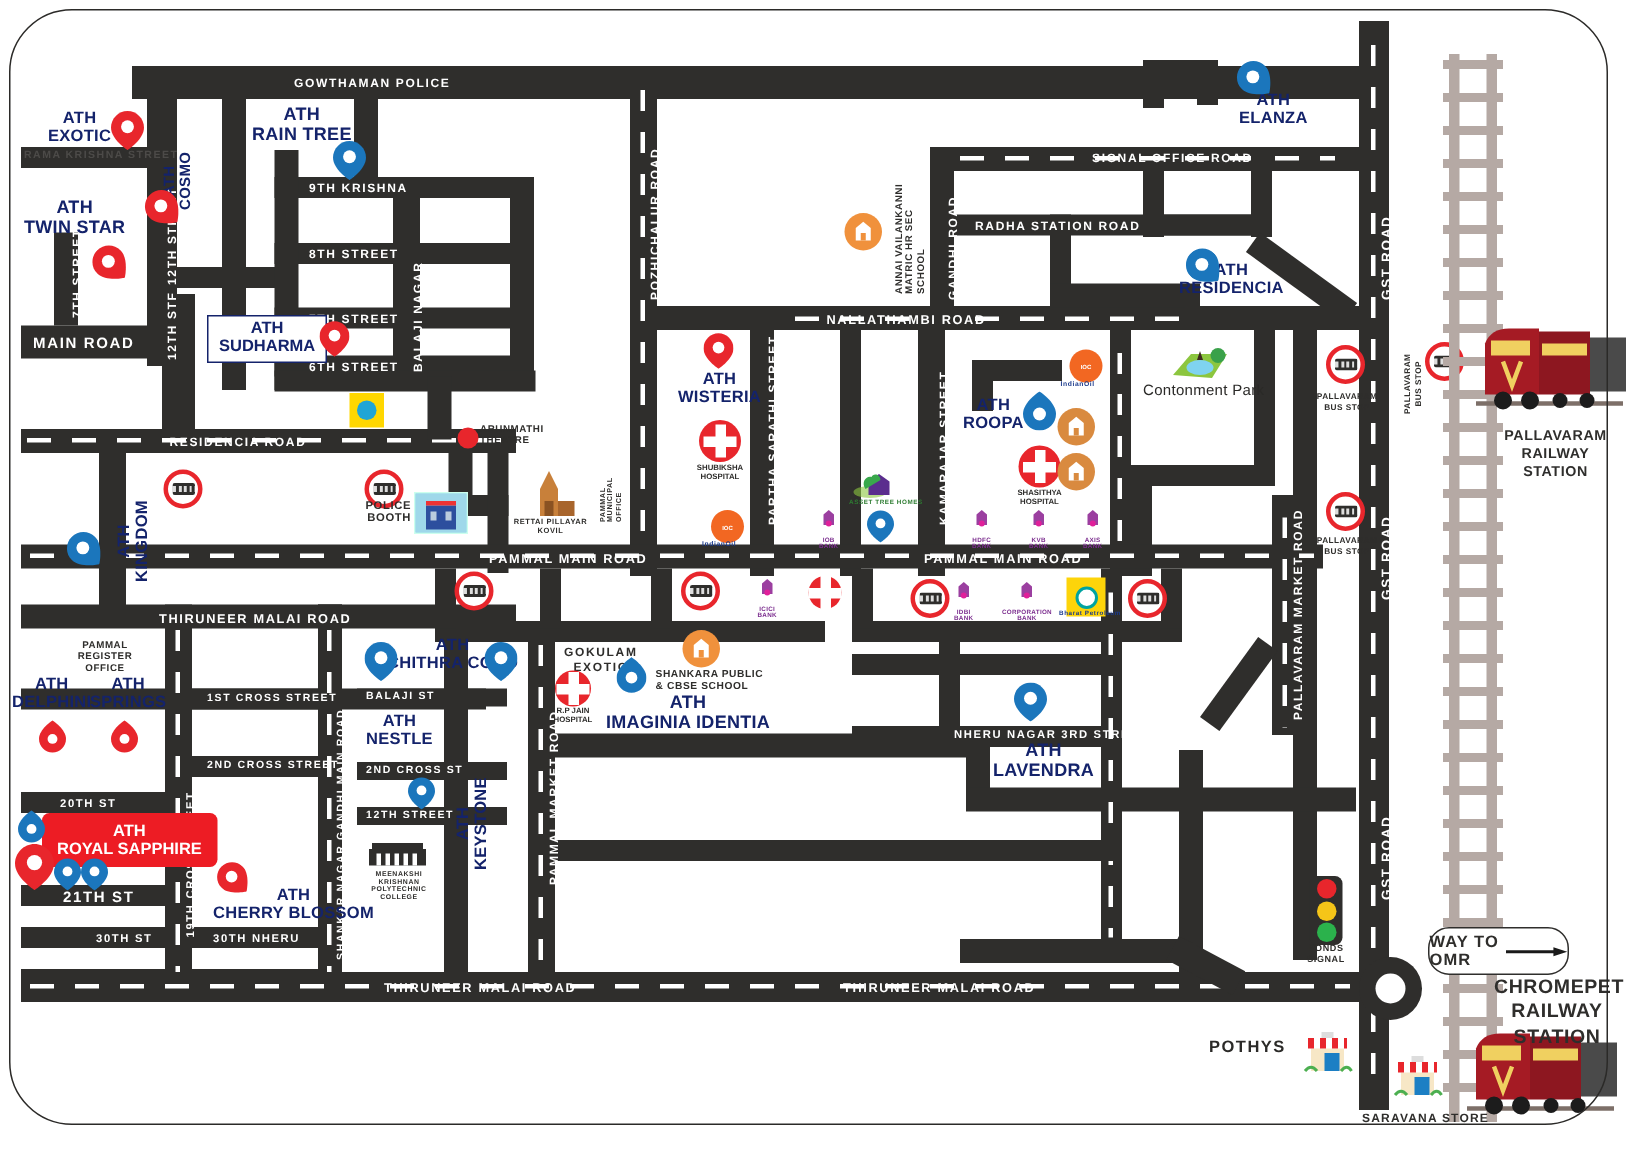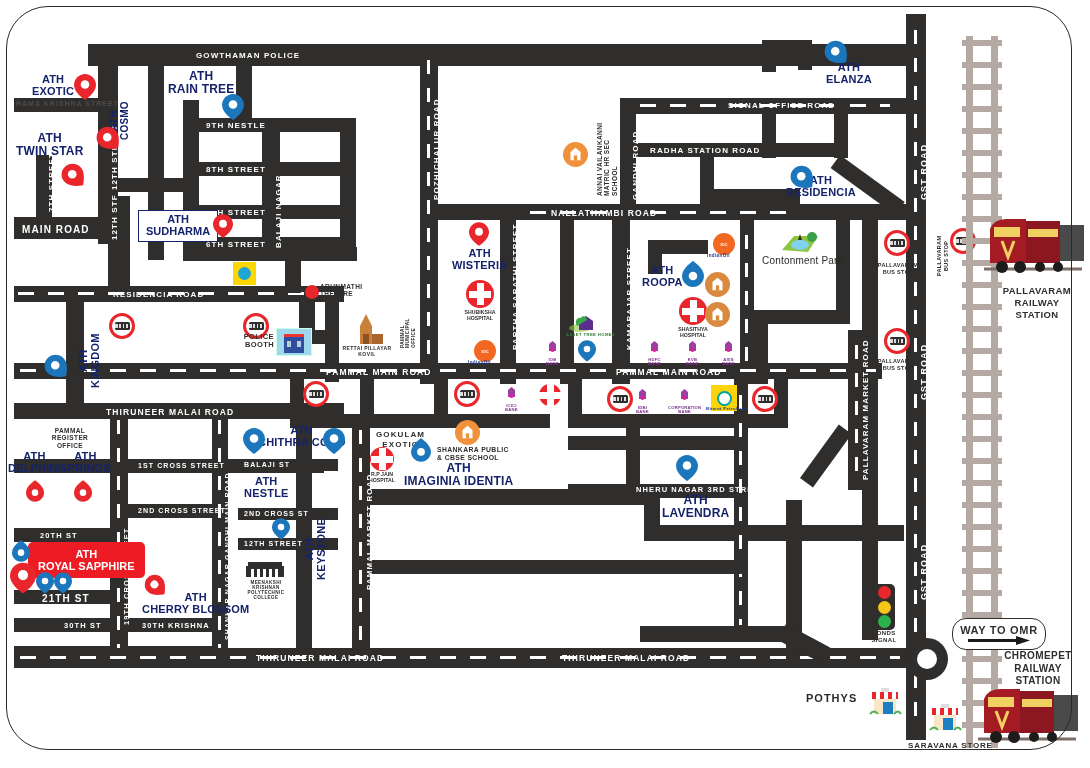--- a/index.html
+++ b/index.html
@@ -48,21 +48,21 @@
   
   .card{position:absolute;}
   .track{position:absolute;}
   .callout{position:absolute;background:#ed1c24;border-radius:5px;color:#fff;font-weight:bold;
            text-align:center;line-height:1.1;font-size:11px;padding:6px 10px;white-space:nowrap;}
   .callout::after{content:"";position:absolute;left:12px;bottom:-8px;border-width:9px 8px 0 0;
                   border-style:solid;border-color:#ed1c24 transparent transparent transparent;}
   .boxlabel{position:absolute;border:1.4px solid #14236b;background:#fff;color:#14236b;font-weight:bold;
             font-size:11px;text-align:center;line-height:1.08;padding:3px 7px;white-space:nowrap;}
   .omr{position:absolute;border:1.6px solid #2f2e2c;border-radius:14px;background:#fff;
-       display:flex;flex-direction:column;align-items:center;justify-content:center;}
+       display:flex;flex-direction:row;align-items:center;justify-content:center;}
   .omr .t{font-size:11px;font-weight:bold;color:#2f2e2c;letter-spacing:.7px;}
   .faded{position:absolute;color:#6f6d6a;opacity:.45;font-weight:bold;font-size:7px;letter-spacing:1px;white-space:nowrap;}
   .signal{position:absolute;width:22px;height:46px;background:#2f2e2c;border-radius:5px;
           display:flex;flex-direction:column;align-items:center;justify-content:space-evenly;}
   .signal i{width:13px;height:13px;border-radius:50%;display:block;}
   .rbout{position:absolute;border-radius:50%;background:#2f2e2c;display:flex;align-items:center;justify-content:center;}
   .rbout::after{content:"";width:20px;height:20px;border-radius:50%;background:#fff;}
   .dot{position:absolute;border-radius:50%;background:#e8262c;}
 </style>
 </head>
@@ -218,21 +218,21 @@
   <div class="dashH" style="left:20px;top:656px;width:880px;"></div>
   <div class="rd" style="left:640px;top:626px;width:160px;height:16px;"></div>
   <div class="rd" style="left:786px;top:624px;width:50px;height:18px;transform:rotate(28deg);transform-origin:left top;"></div>
 
   <div class="lbl" style="left:196px;top:51px;font-size:8px;">GOWTHAMAN POLICE</div>
   <div class="faded" style="left:16px;top:100px;">RAMA KRISHNA STREET</div>
   <div class="lbl vert" style="left:110px;top:190px;transform:rotate(-90deg);">12TH STREET</div>
   <div class="lbl vert" style="left:110px;top:240px;transform:rotate(-90deg);">12TH STF</div>
   <div class="lbl vert" style="left:47px;top:212px;transform:rotate(-90deg);">7TH STREET</div>
   <div class="lbl" style="left:22px;top:224px;font-size:10px;">MAIN ROAD</div>
-  <div class="lbl" style="left:206px;top:121px;">9TH NESTLE</div>
+  <div class="lbl" style="left:206px;top:121px;">9TH KRISHNA</div>
   <div class="lbl" style="left:206px;top:165px;">8TH STREET</div>
   <div class="lbl" style="left:206px;top:208px;">7TH STREET</div>
   <div class="lbl" style="left:206px;top:240px;">6TH STREET</div>
   <div class="lbl vert" style="left:274px;top:248px;transform:rotate(-90deg);">BALAJI NAGAR</div>
   <div class="lbl vert" style="left:432px;top:200px;transform:rotate(-90deg);">POZHICHALUR  ROAD</div>
   <div class="lbl vert" style="left:511px;top:350px;transform:rotate(-90deg);">PARTHA SARATHI  STREET</div>
   <div class="lbl" style="left:551px;top:208px;font-size:8.5px;">NALLATHAMBI ROAD</div>
   <div class="lbl vert" style="left:631px;top:200px;transform:rotate(-90deg);">GANDHI ROAD</div>
   <div class="lbl" style="left:650px;top:146px;font-size:8px;">RADHA STATION ROAD</div>
   <div class="lbl" style="left:728px;top:101px;font-size:8px;">SIGNAL OFFICE ROAD</div>
@@ -245,21 +245,21 @@
   <div class="lbl" style="left:616px;top:367px;font-size:8.5px;">PAMMAL MAIN ROAD</div>
   <div class="lbl" style="left:106px;top:407px;font-size:8.5px;">THIRUNEER  MALAI ROAD</div>
   <div class="lbl" style="left:256px;top:653px;font-size:8.5px;">THIRUNEER  MALAI ROAD</div>
   <div class="lbl" style="left:562px;top:653px;font-size:8.5px;">THIRUNEER  MALAI ROAD</div>
   <div class="lbl vert" style="left:365px;top:590px;transform:rotate(-90deg);">PAMMAL MARKET  ROAD</div>
   <div class="lbl vert" style="left:861px;top:480px;transform:rotate(-90deg);">PALLAVARAM MARKET  ROAD</div>
   <div class="lbl vert" style="left:224px;top:640px;transform:rotate(-90deg);font-size:7px;">SHANKAR NAGAR GANDHI MAIN ROAD</div>
   <div class="lbl vert" style="left:122px;top:625px;transform:rotate(-90deg);font-size:7.5px;">19TH CROSS STREET</div>
   <div class="lbl" style="left:138px;top:462px;font-size:7px;">1ST CROSS STREET</div>
   <div class="lbl" style="left:138px;top:507px;font-size:7px;">2ND CROSS STREET</div>
-  <div class="lbl" style="left:142px;top:621px;font-size:7.5px;">30TH KRISHNA</div>
+  <div class="lbl" style="left:142px;top:621px;font-size:7.5px;">30TH NHERU</div>
   <div class="lbl" style="left:244px;top:461px;font-size:7px;">BALAJI ST</div>
   <div class="lbl" style="left:244px;top:510px;font-size:7px;">2ND CROSS ST</div>
   <div class="lbl" style="left:244px;top:540px;font-size:7px;">12TH STREET</div>
   <div class="lbl" style="left:40px;top:531px;font-size:7.5px;">20TH ST</div>
   <div class="lbl" style="left:42px;top:593px;font-size:10px;">21TH ST</div>
   <div class="lbl" style="left:64px;top:621px;font-size:7.5px;">30TH ST</div>
   <div class="lbl" style="left:636px;top:485px;font-size:7.5px;">NHERU NAGAR 3RD STREET</div>
 
   <div class="ath" style="left:32px;top:74px;white-space:pre;">ATH
 EXOTIC</div>
@@ -729,21 +729,21 @@
       <rect x="78" y="10" width="24" height="36" fill="#4a4a4a"></rect>
       <rect x="12" y="12" width="26" height="10" fill="#f0d060"></rect>
       <rect x="46" y="14" width="30" height="8" fill="#f0d060"></rect>
       <path d="M20 26 l6 16 l6 -16" stroke="#f0d060" stroke-width="3" fill="none"></path>
       <circle cx="20" cy="52" r="6" fill="#1c1c1c"></circle>
         <circle cx="38" cy="52" r="6" fill="#1c1c1c"></circle>
       <circle cx="58" cy="52" r="5" fill="#1c1c1c"></circle>
         <circle cx="76" cy="52" r="5" fill="#1c1c1c"></circle>
     </svg>
   </div>
-  <div class="poi" style="left:996px;top:650px;white-space:pre;font-size:10px;line-height:1.25;width:84px;">CHROMEPET
+  <div class="poi" style="left:996px;top:650px;white-space:pre;font-size:13px;line-height:1.25;width:84px;">CHROMEPET
 RAILWAY
 STATION</div>
 
   <div class="signal" style="left:873px;top:584px;">
     <i style="background:#e8262c;"></i>
       <i style="background:#f5c518;"></i>
       <i style="background:#2bb24c;"></i>
   </div>
   <div class="poi" style="left:866px;top:630px;white-space:pre;font-size:6px;width:36px;">PONDS
 SIGNAL</div>

